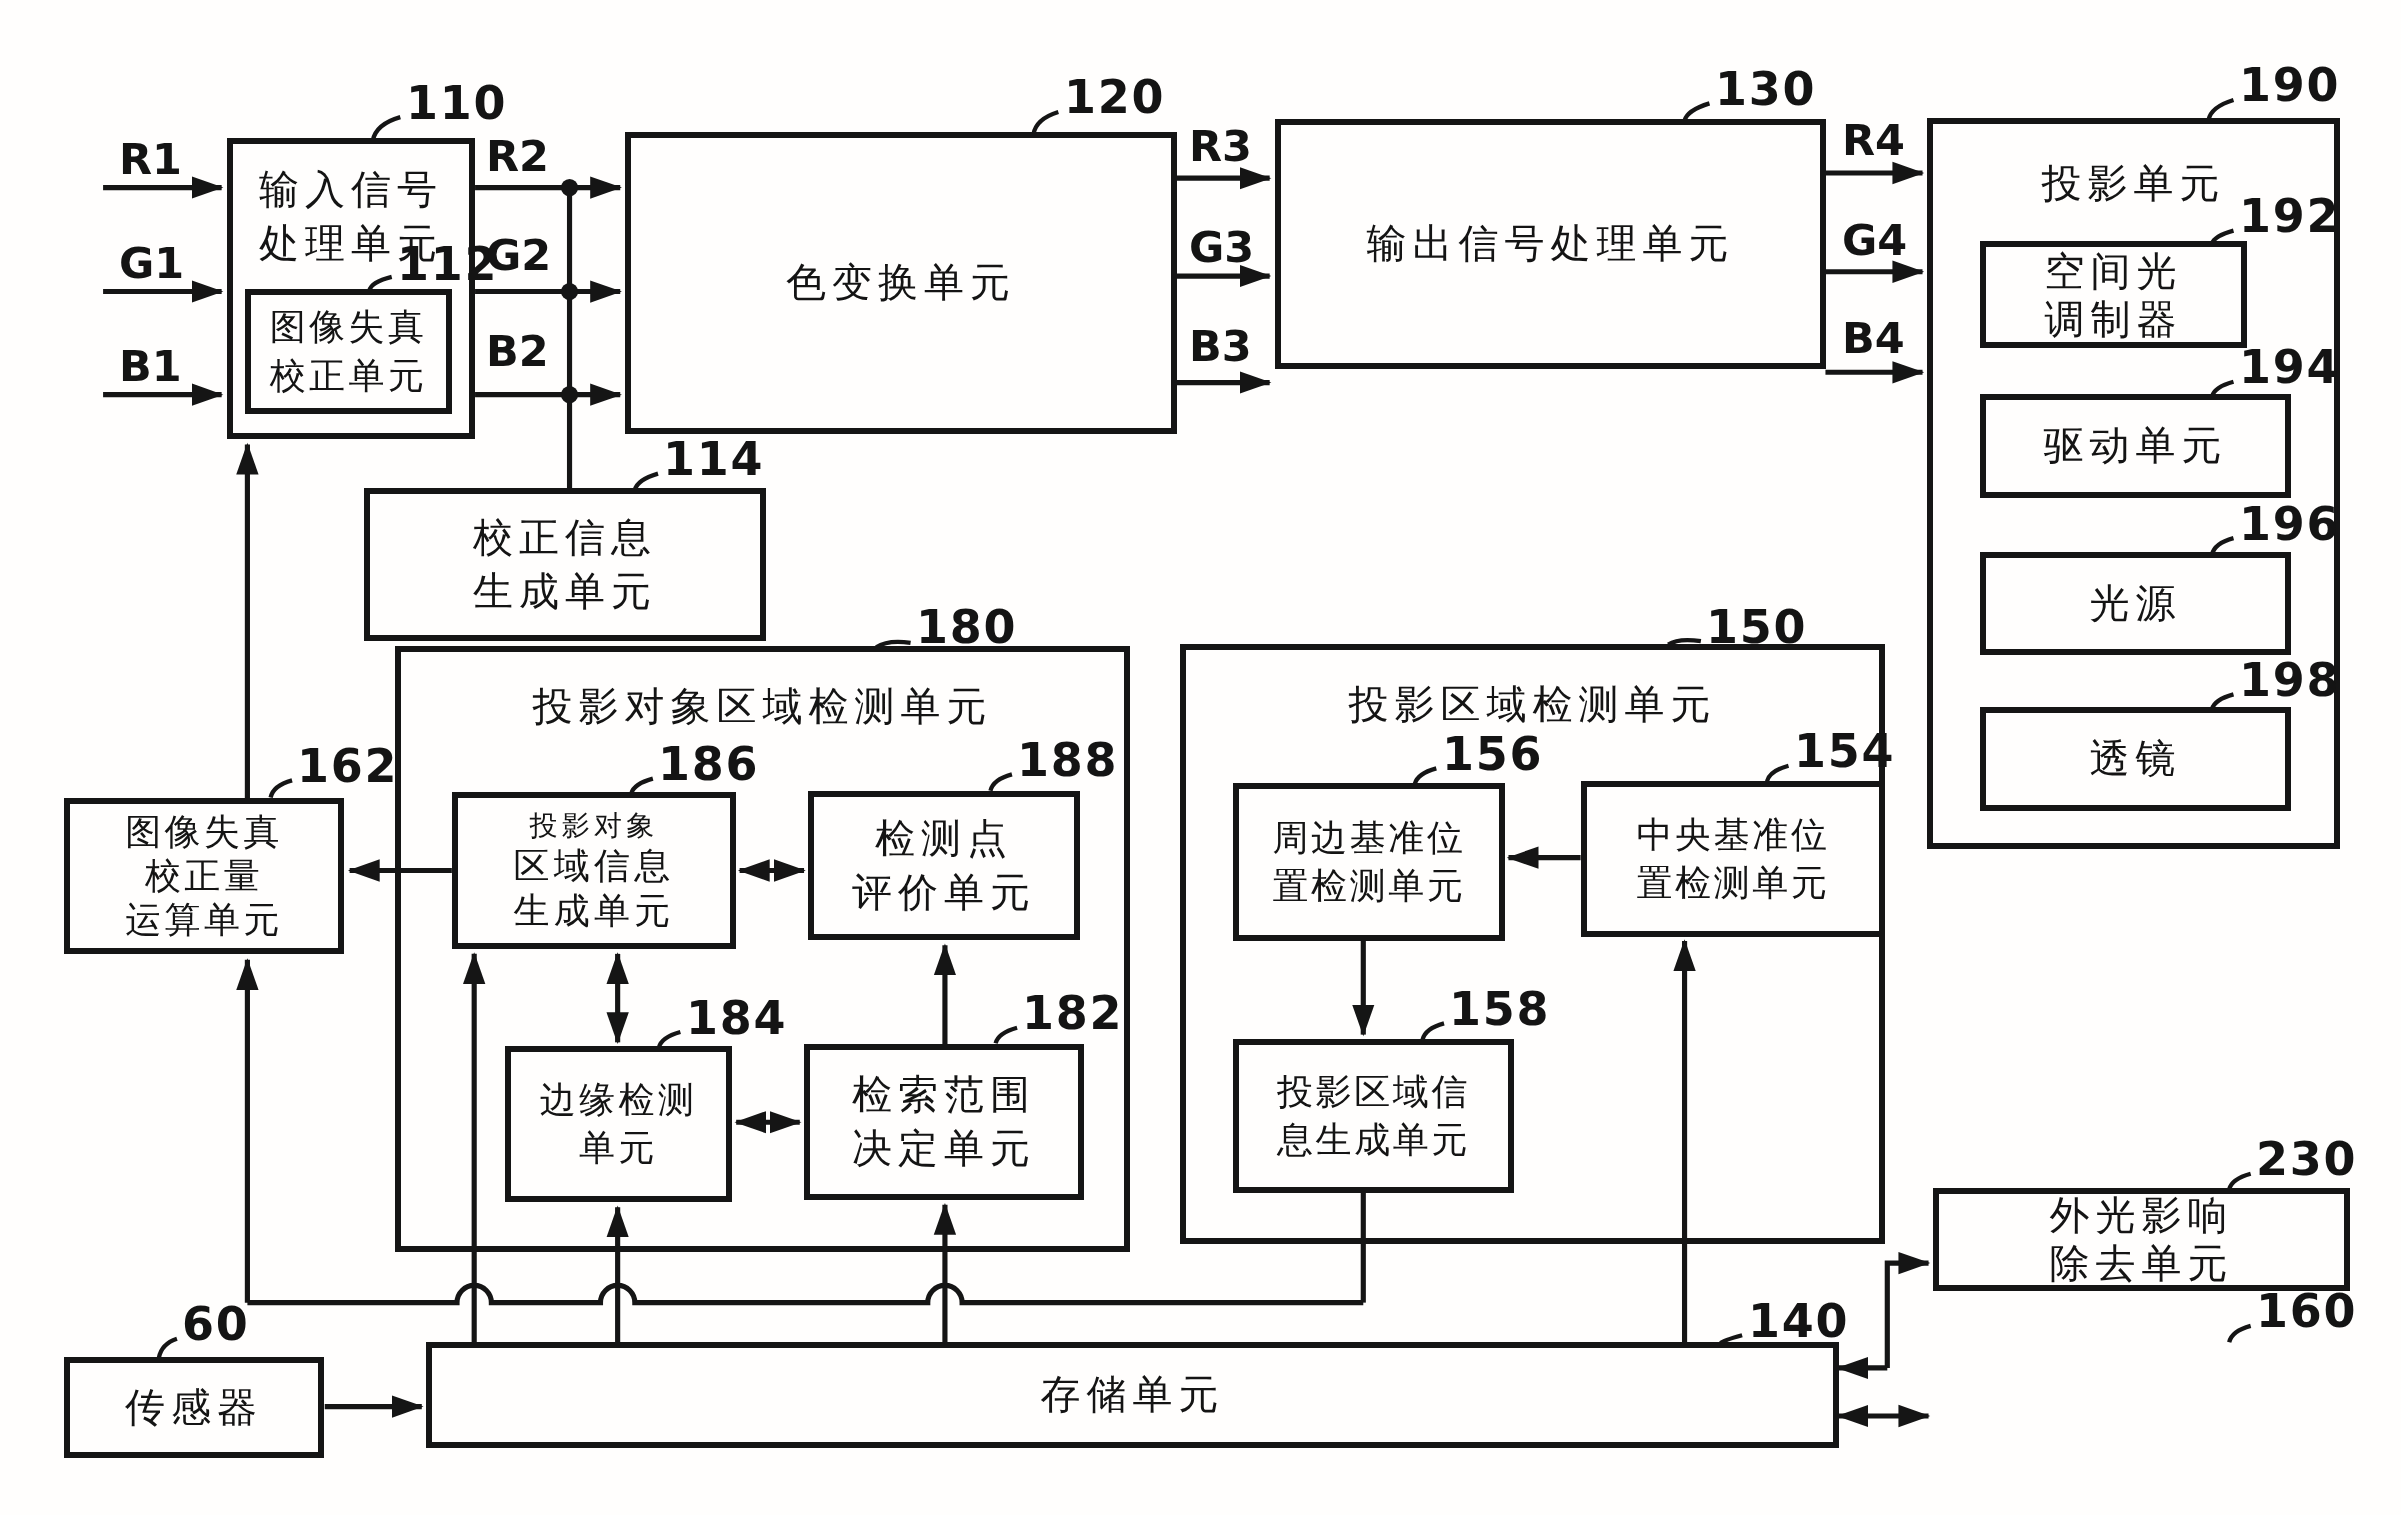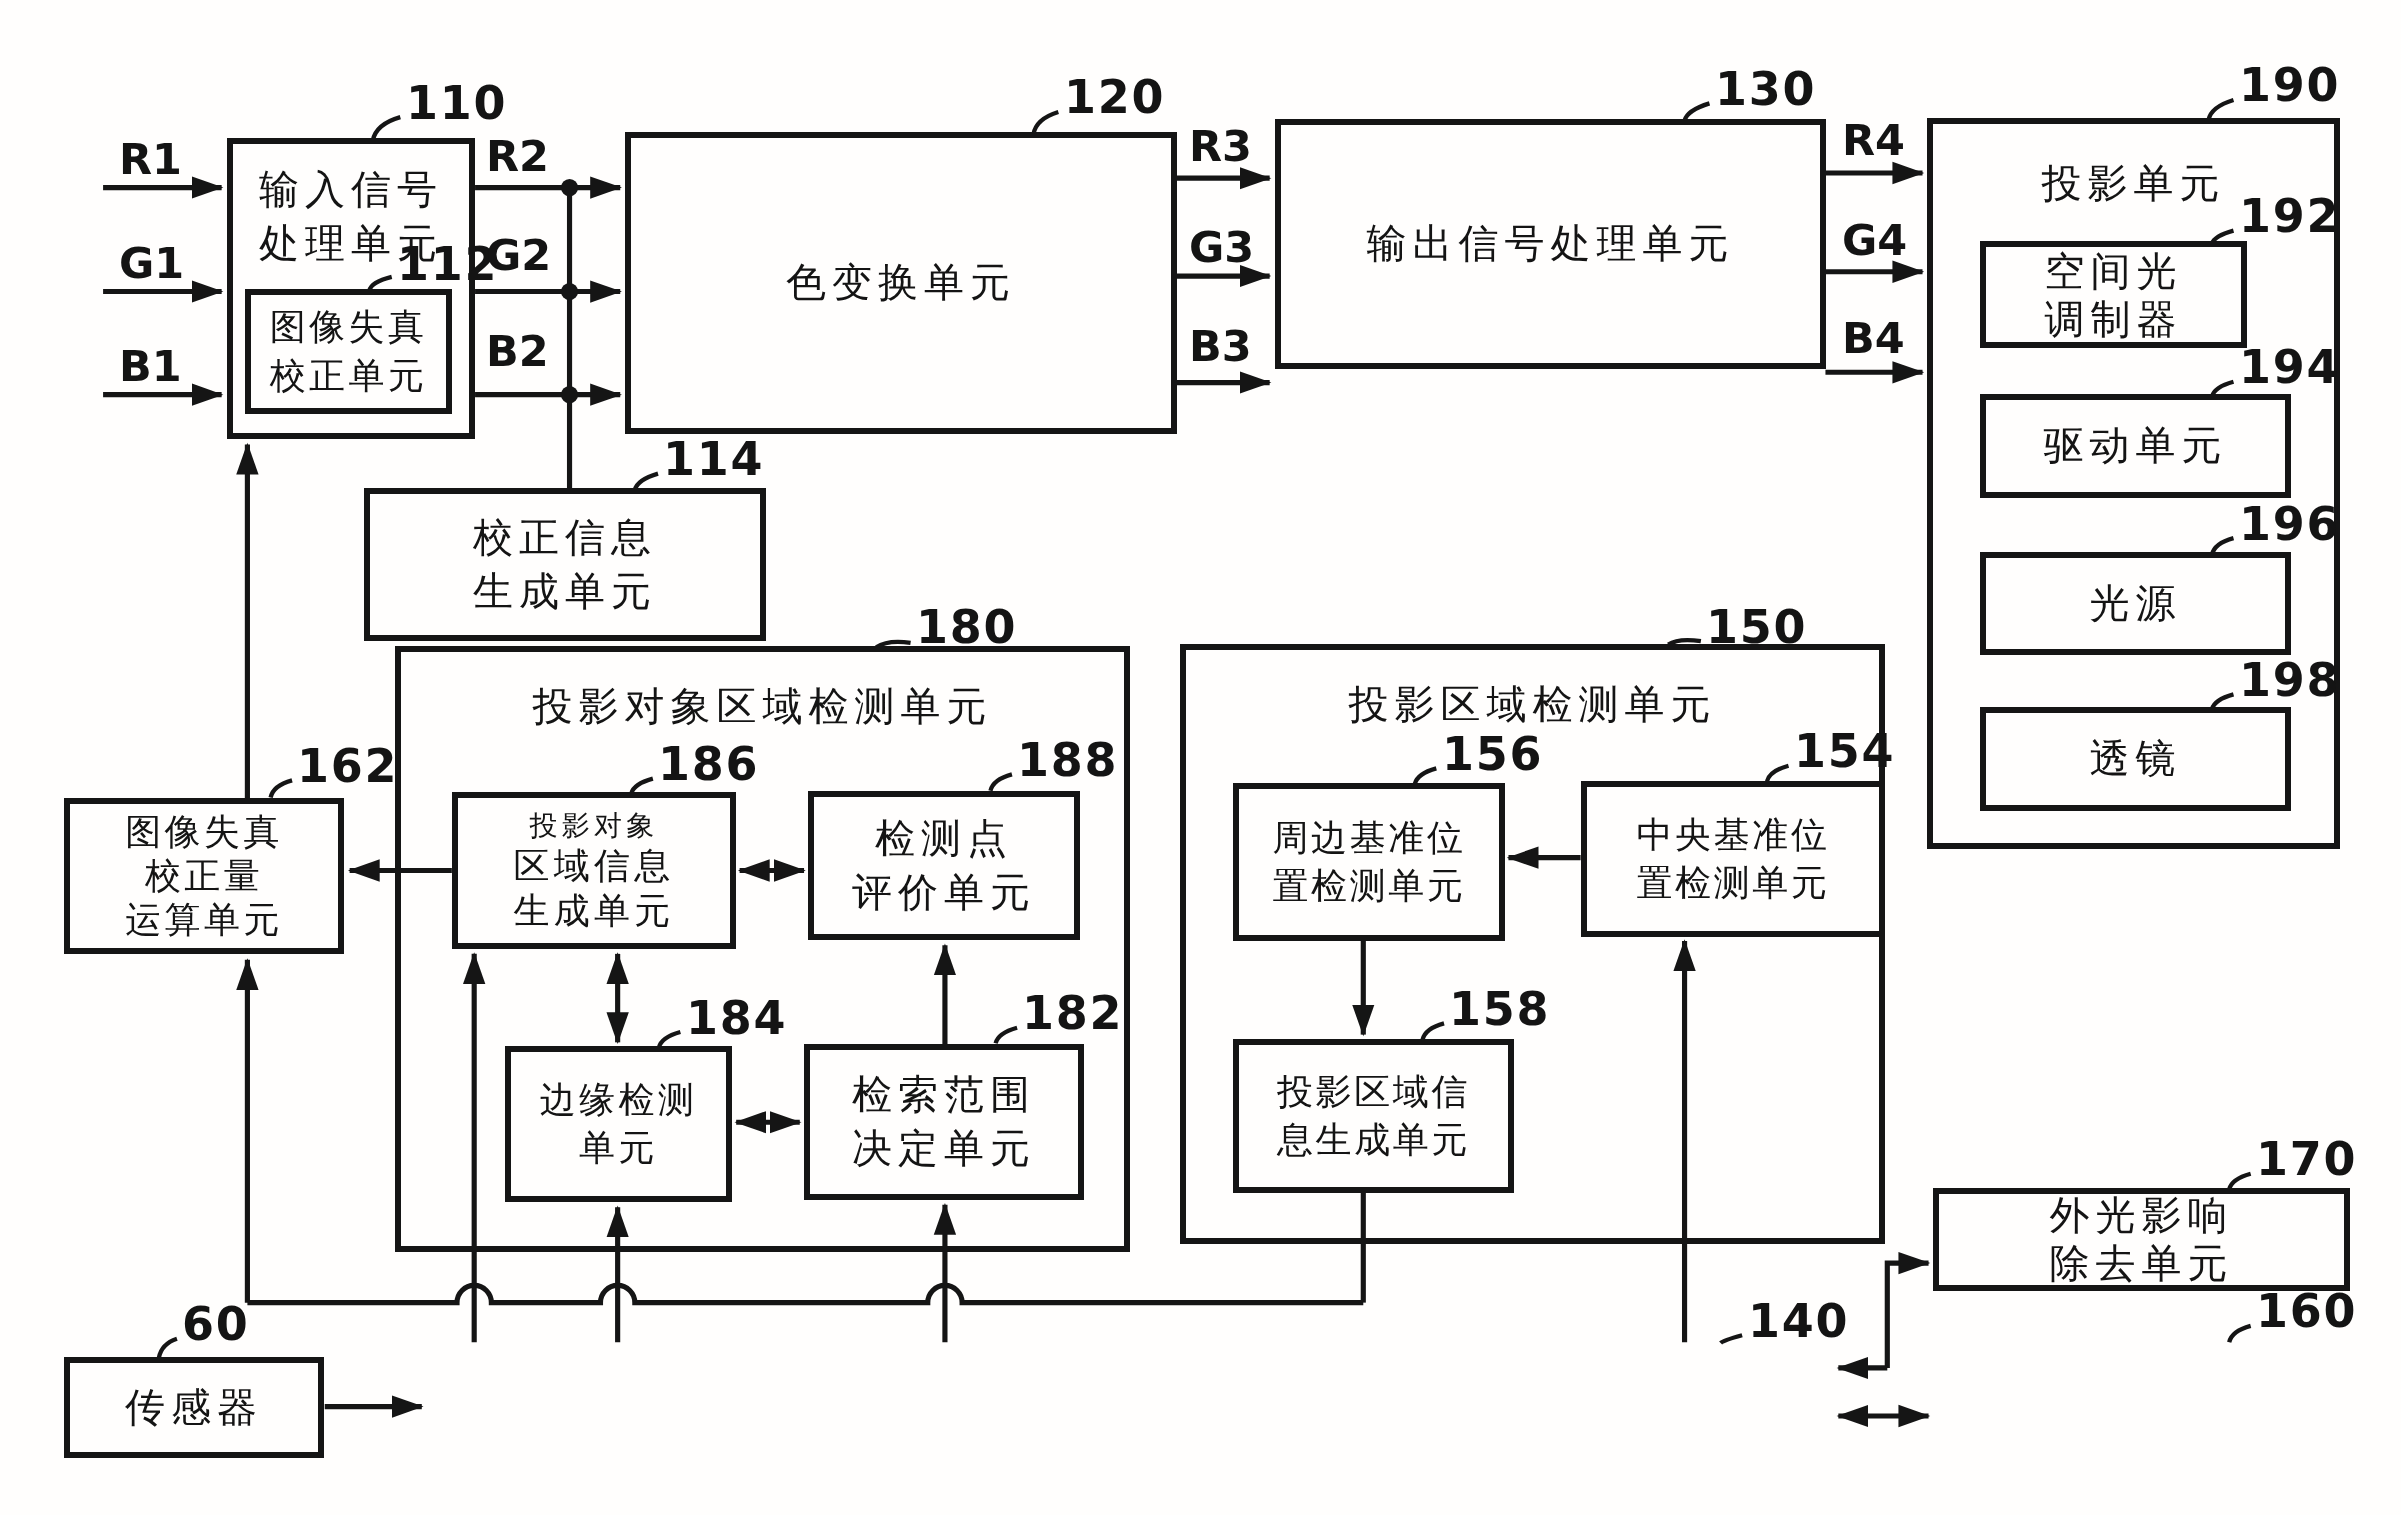--- a/index.html
+++ b/index.html
@@ -187,20 +187,23 @@
   <div class="box" style="left:64px;top:798px;width:280px;height:156px">
     <span class="ln" style="font-size:36px;line-height:1.22;letter-spacing:3.4px">图像失真</span>
     <span class="ln" style="font-size:36px;line-height:1.22;letter-spacing:3.4px">校正量</span>
     <span class="ln" style="font-size:36px;line-height:1.22;letter-spacing:3.4px">运算单元</span>
   </div>
 
   <div class="box" style="left:1933px;top:1188px;width:417px;height:103px">
     <span class="ln" style="line-height:1.18">外光影响</span>
     <span class="ln" style="line-height:1.18">除去单元</span>
   </div>
+  <div class="box" style="left:426px;top:1342px;width:1413px;height:106px">
+    <span class="ln">存储单元</span>
+  </div>
   <div class="box" style="left:64px;top:1357px;width:260px;height:101px">
     <span class="ln">传感器</span>
   </div>
 
   <span class="ref" style="left:406px;top:76px">110</span>
   <span class="ref" style="left:397px;top:237px">112</span>
   <span class="ref" style="left:1064px;top:70px">120</span>
   <span class="ref" style="left:1715px;top:62px">130</span>
   <span class="ref" style="left:2239px;top:58px">190</span>
   <span class="ref" style="left:2239px;top:189px">192</span>
@@ -211,21 +214,21 @@
   <span class="ref" style="left:916px;top:600px">180</span>
   <span class="ref" style="left:658px;top:737px">186</span>
   <span class="ref" style="left:1017px;top:733px">188</span>
   <span class="ref" style="left:686px;top:991px">184</span>
   <span class="ref" style="left:1022px;top:986px">182</span>
   <span class="ref" style="left:1706px;top:600px">150</span>
   <span class="ref" style="left:1442px;top:727px">156</span>
   <span class="ref" style="left:1794px;top:724px">154</span>
   <span class="ref" style="left:1449px;top:982px">158</span>
   <span class="ref" style="left:297px;top:739px">162</span>
-  <span class="ref" style="left:2256px;top:1132px">170</span>
+  <span class="ref" style="left:2256px;top:1132px">230</span>
   <span class="ref" style="left:2256px;top:1284px">160</span>
   <span class="ref" style="left:1748px;top:1294px">140</span>
   <span class="ref" style="left:182px;top:1297px">60</span>
 
   <span class="sig" style="left:119px;top:134px">R1</span>
   <span class="sig" style="left:119px;top:238px">G1</span>
   <span class="sig" style="left:119px;top:341px">B1</span>
   <span class="sig" style="left:486px;top:131px">R2</span>
   <span class="sig" style="left:486px;top:230px">G2</span>
   <span class="sig" style="left:486px;top:326px">B2</span>

